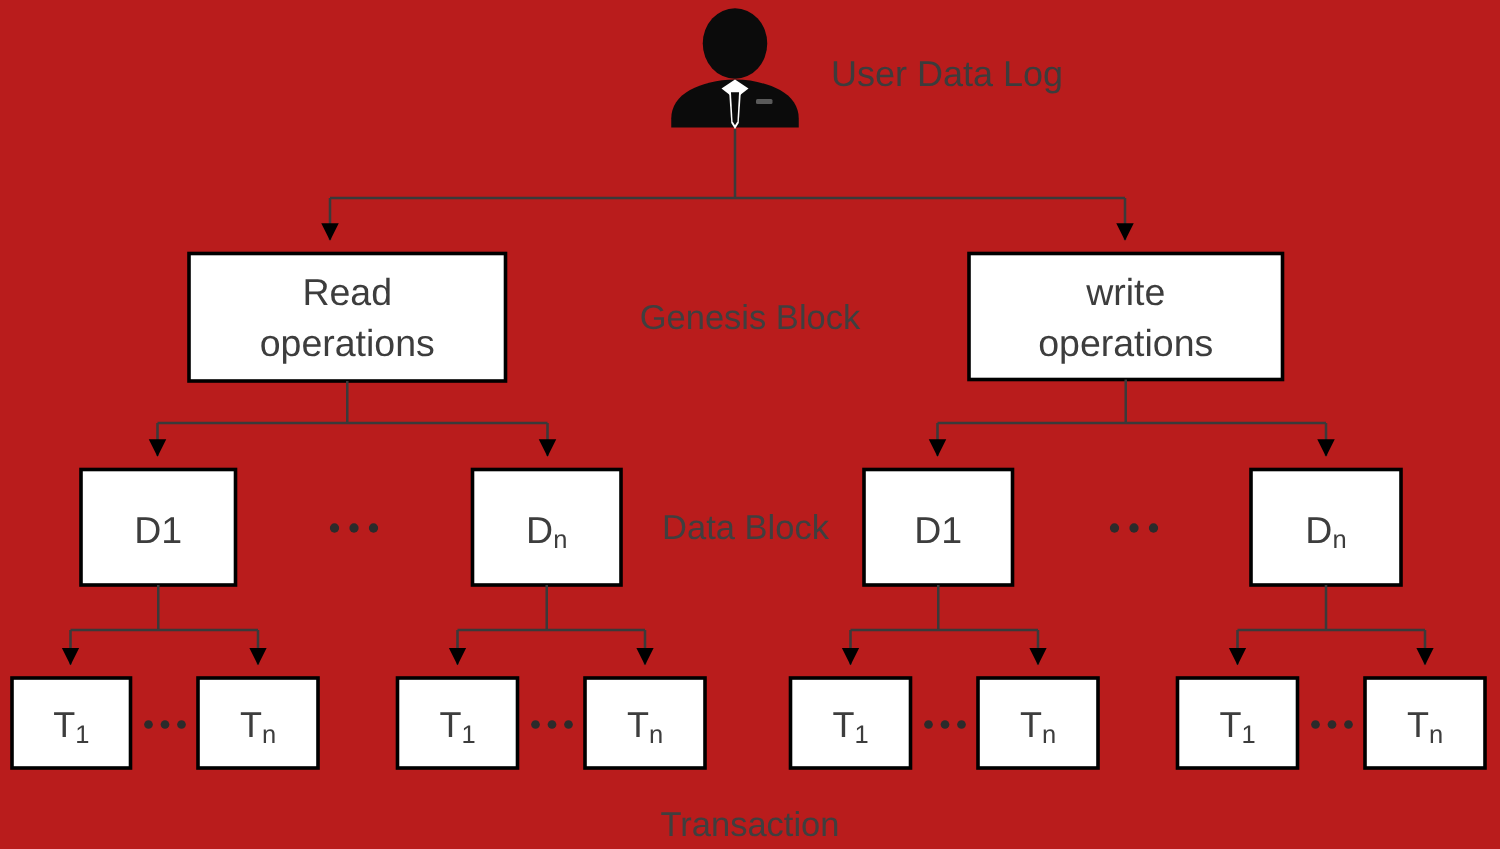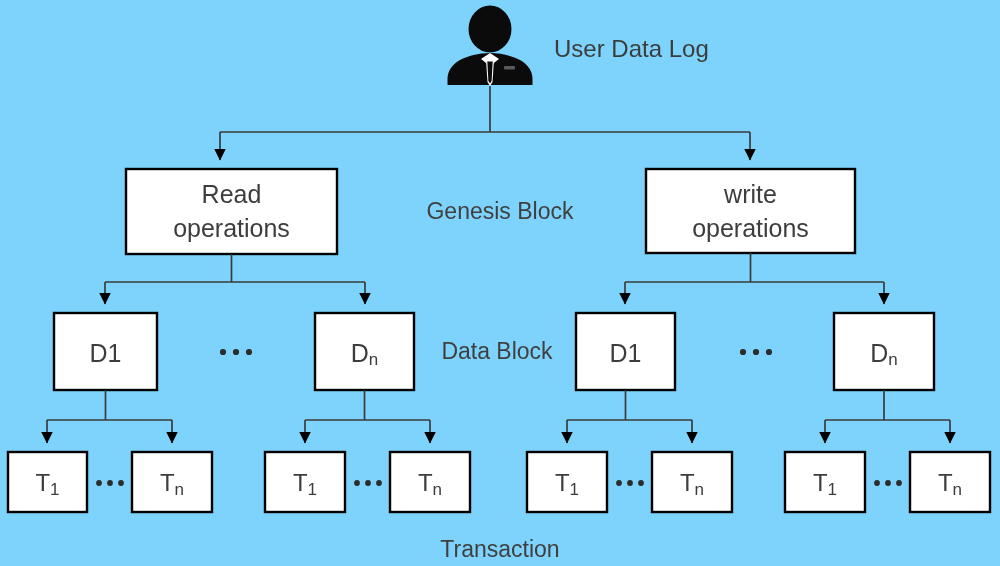--- a/index.html
+++ b/index.html
@@ -7,21 +7,21 @@
     padding: 0;
     background: #ffffff;
   }
   body {
     font-family: "Liberation Sans", "DejaVu Sans", sans-serif;
   }
   #stage {
     position: relative;
     width: 1000px;
     height: 566px;
-    background: #7dd3fc;
+    background: #b91c1c;
     overflow: hidden;
   }
   svg.diagram {
     position: absolute;
     top: 0;
     left: 0;
     width: 1000px;
     height: 566px;
     display: block;
   }

